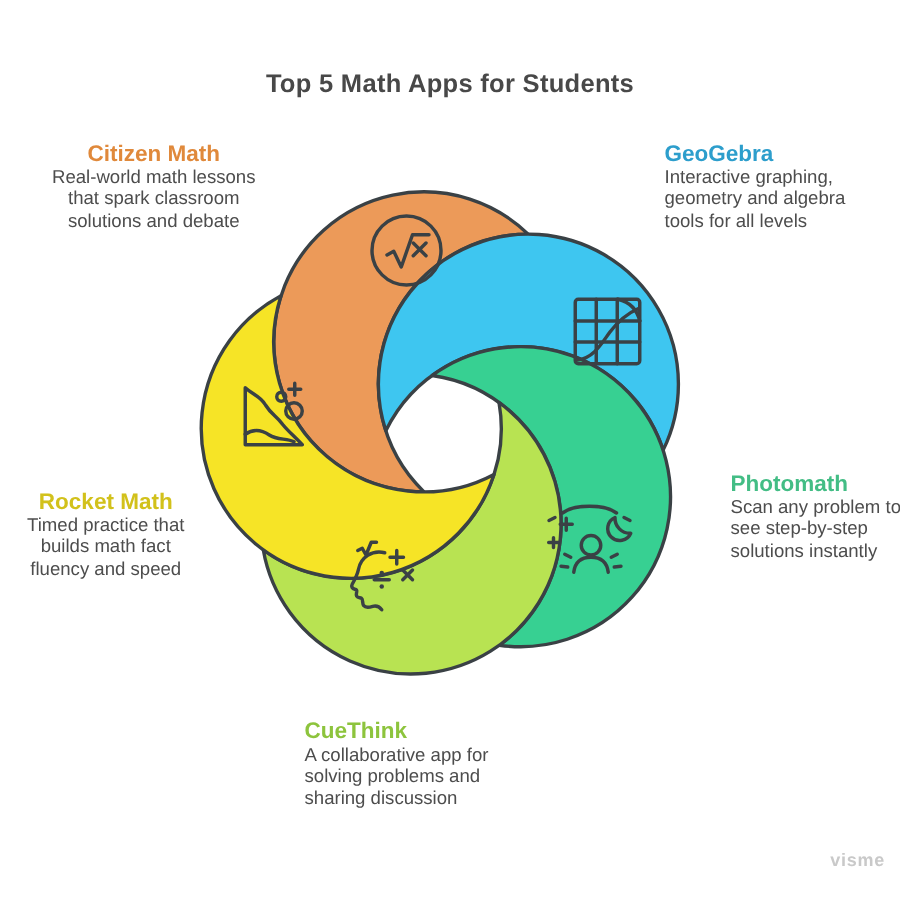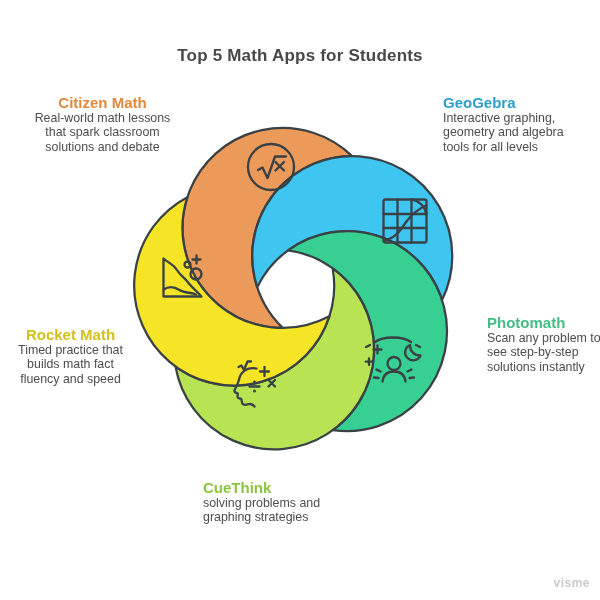--- a/index.html
+++ b/index.html
@@ -14,21 +14,21 @@
   .sec{position:absolute;}
   .heading{font-size:15px;font-weight:bold;}
   .desc{margin-top:0;font-size:12.4px;color:#4D4D4D;line-height:14.4px;}
   .desc div{white-space:nowrap;}
   #sec0{left:10px;top:94px;width:185px;text-align:center;}
   #sec1{left:443px;top:94px;width:150px;text-align:left;}
   #sec2{left:487px;top:314px;width:110px;text-align:left;}
   #sec3{left:203px;top:479px;width:194px;text-align:left;}
   #sec4{left:3px;top:326px;width:135px;text-align:center;}
   .h0{color:#E0893B;} .h1{color:#2D9ECC;} .h2{color:#43BD85;} .h3{color:#8DC43D;} .h4{color:#D2C11B;}
-  .watermark{position:absolute;right:10px;bottom:10px;font-size:12px;color:#C9C9C9;
+  .watermark{position:absolute;right:10px;bottom:20px;font-size:12px;color:#C9C9C9;
              font-weight:bold;letter-spacing:.5px;}
 </style>
 </head>
 <body>
 
 <div class="canvas">
 
   <div class="title">Top 5 Math Apps for Students</div>
 
   <svg class="wheel" width="600" height="600" viewBox="0 0 600 600">
@@ -105,22 +105,23 @@
     <div class="desc">
       <div>Scan any problem to</div>
       <div>see step-by-step</div>
       <div>solutions instantly</div>
     </div>
   </div>
 
   <div class="sec" id="sec3">
     <div class="heading h3">CueThink</div>
     <div class="desc">
+      <div>A collaborative app for</div>
       <div>solving problems and</div>
-      <div>graphing strategies</div>
+      <div>sharing discussion</div>
     </div>
   </div>
 
   <div class="sec" id="sec4">
     <div class="heading h4">Rocket Math</div>
     <div class="desc">
       <div>Timed practice that</div>
       <div>builds math fact</div>
       <div>fluency and speed</div>
     </div>

